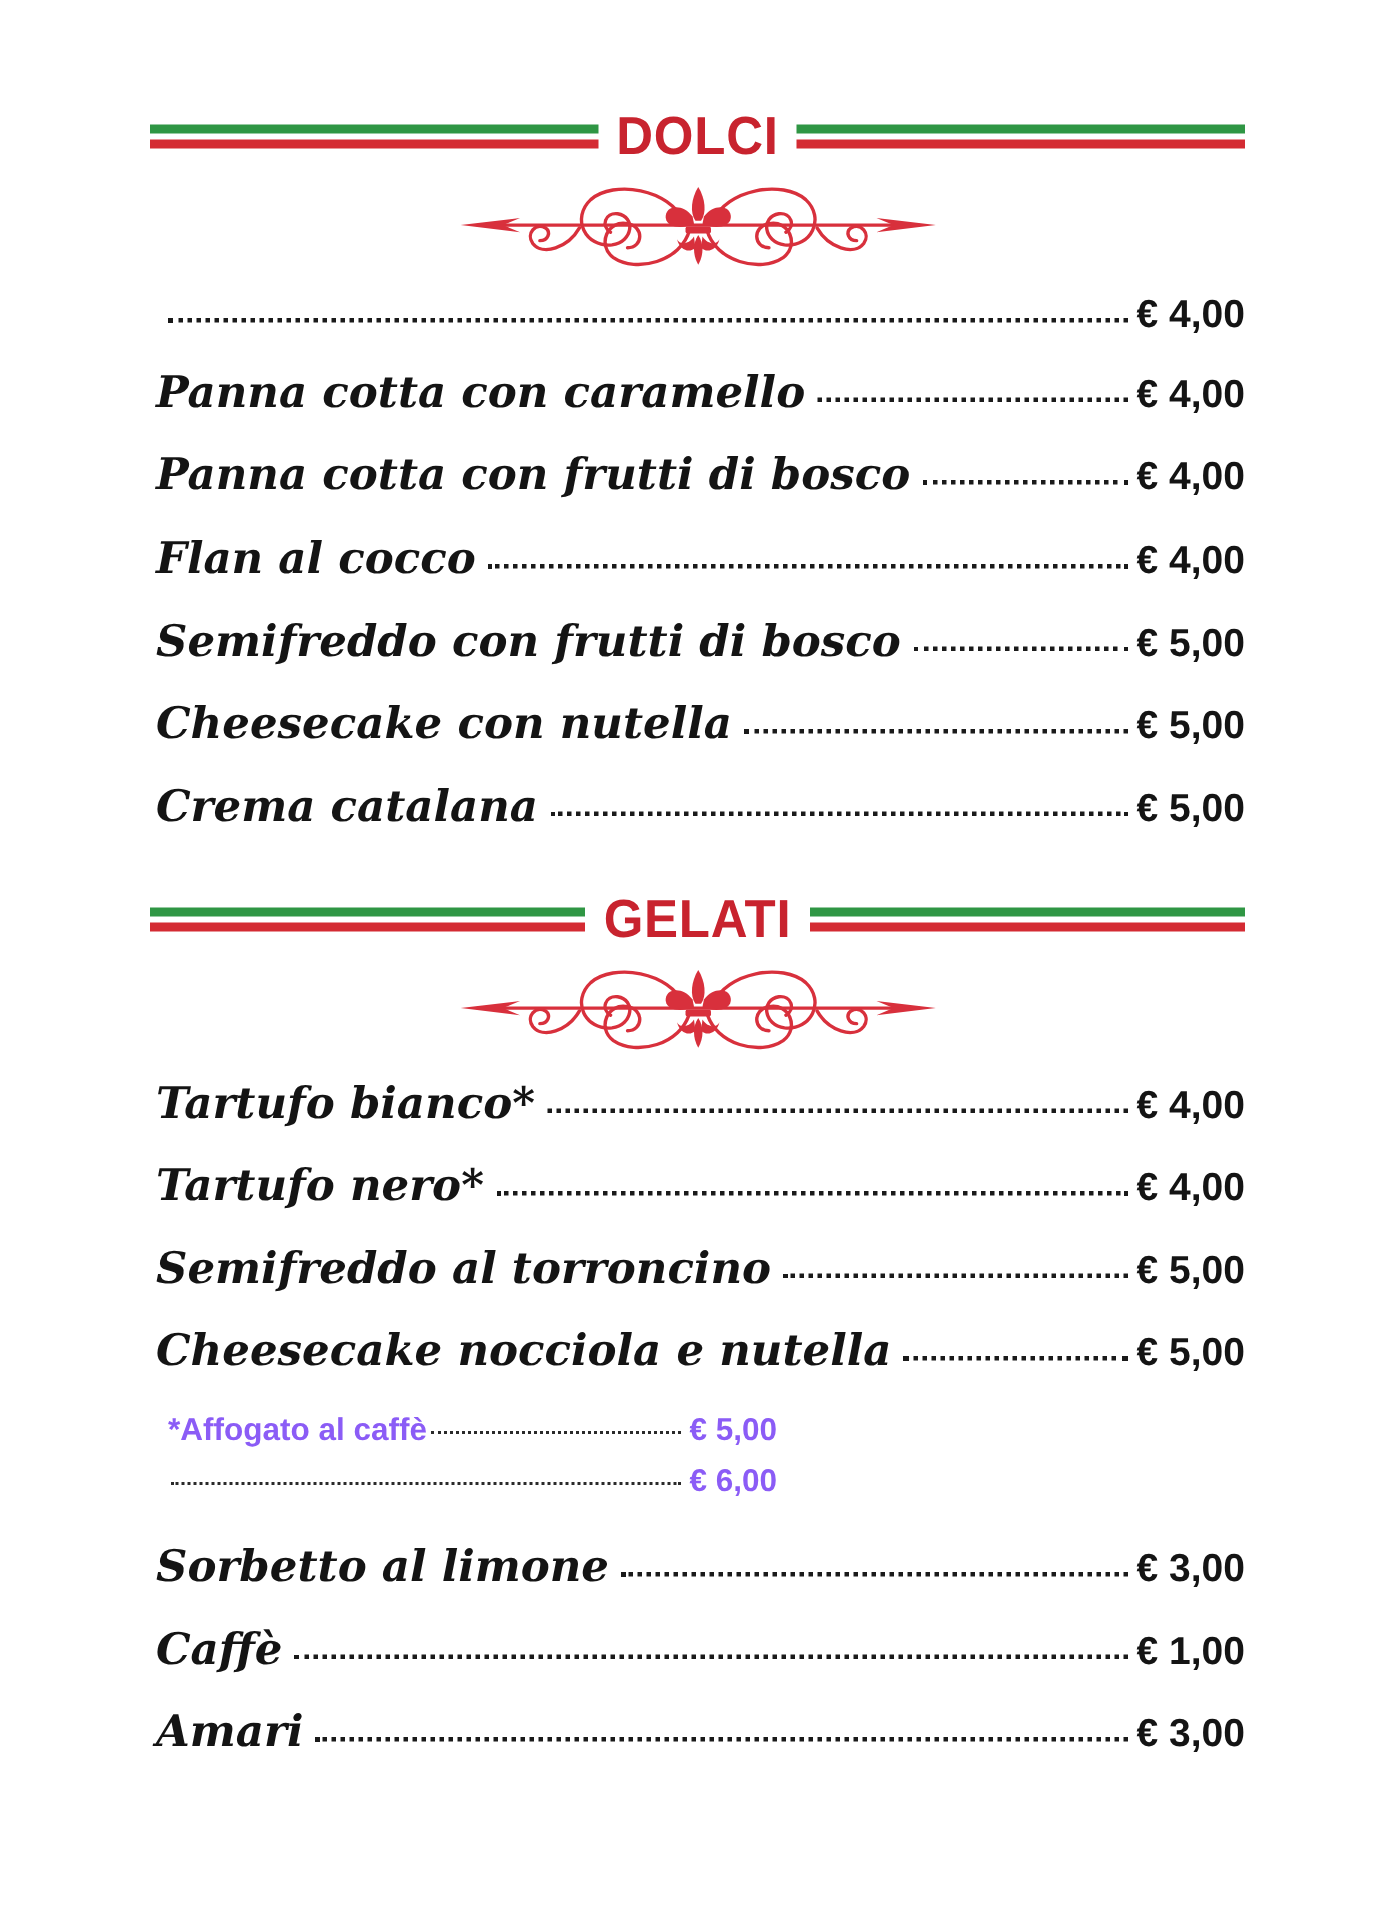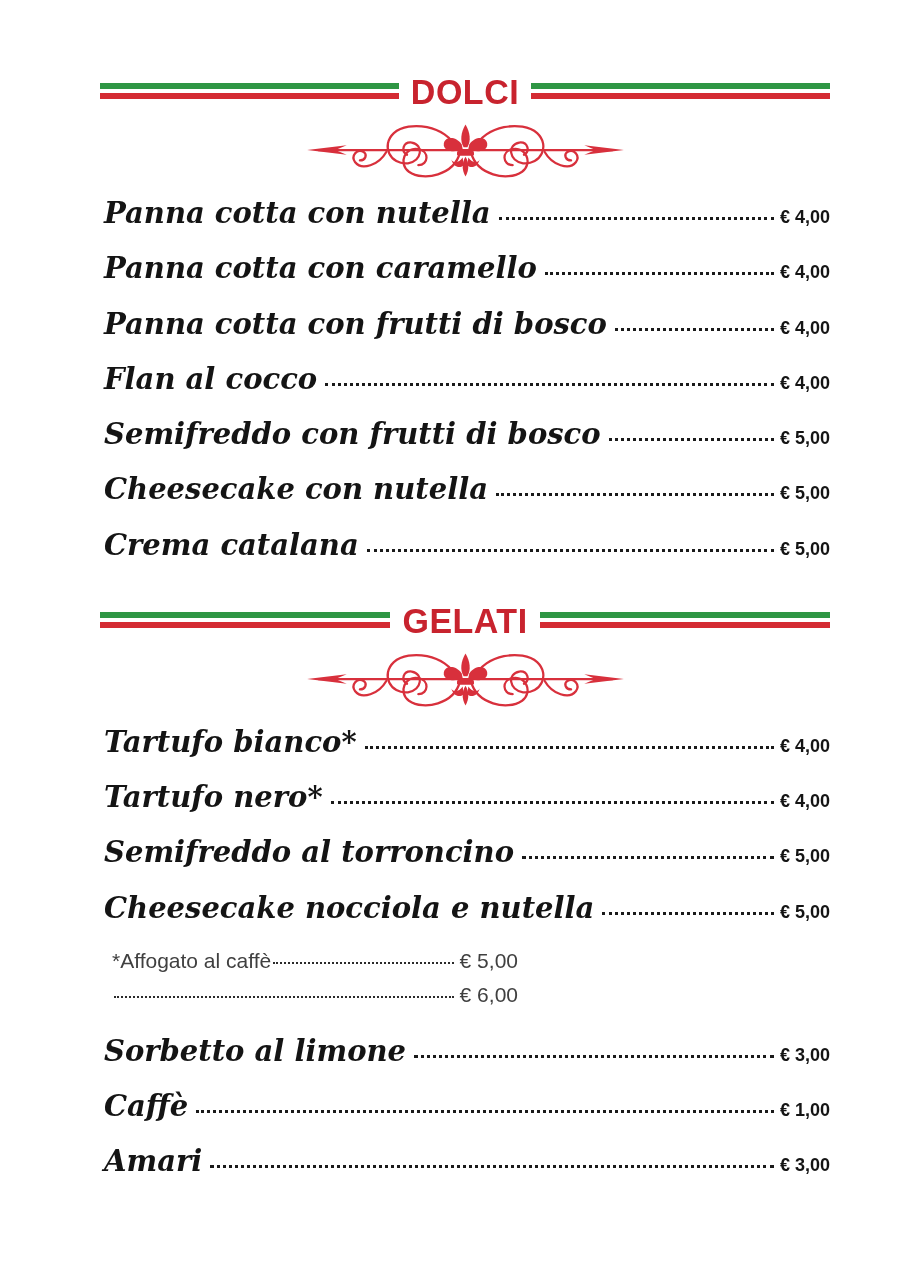--- a/index.html
+++ b/index.html
@@ -58,31 +58,32 @@
   .leader {
     flex: 1;
     border-bottom: 3.4px dotted #1a1a1a;
     margin: 0 6px 0 8px;
     transform: translateY(-3px);
     min-width: 20px;
   }
   .price {
     font-family: "Liberation Sans", sans-serif;
     font-weight: 700;
-    font-size: 18px;
+    font-size: 26px;
     white-space: nowrap;
   }
   
   .notes { margin: 2px 0 20px 12px; width: 406px; }
   .note-row {
     display: flex;
     align-items: baseline;
     font-size: 21px;
     line-height: 1.62;
-    color: #404040;
+    color: #8b5cf6;
+    font-weight: bold;
   }
   .note-leader {
     flex: 1;
     border-bottom: 2.2px dotted #2a2a2a;
     margin: 0 6px 0 2px;
     transform: translateY(-4px);
     min-width: 16px;
   }
   .note-price { white-space: nowrap; font-size: 21px; }
   .section-gap { height: 22px; }
@@ -134,21 +135,20 @@
       </div>
     </div>
     <div class="flourish-wrap">
       <svg viewBox="0 -4 340 70" width="335" height="66">
           <use href="#flourish-def"></use>
         </svg>
     </div>
 
     <ul class="items">
       <li class="row">
-        <span class="name">Panna cotta con nutella</span>
         <span class="leader"></span>
         <span class="price">€ 4,00</span>
       </li>
       <li class="row">
         <span class="name">Panna cotta con caramello</span>
         <span class="leader"></span>
         <span class="price">€ 4,00</span>
       </li>
       <li class="row">
         <span class="name">Panna cotta con frutti di bosco</span>

